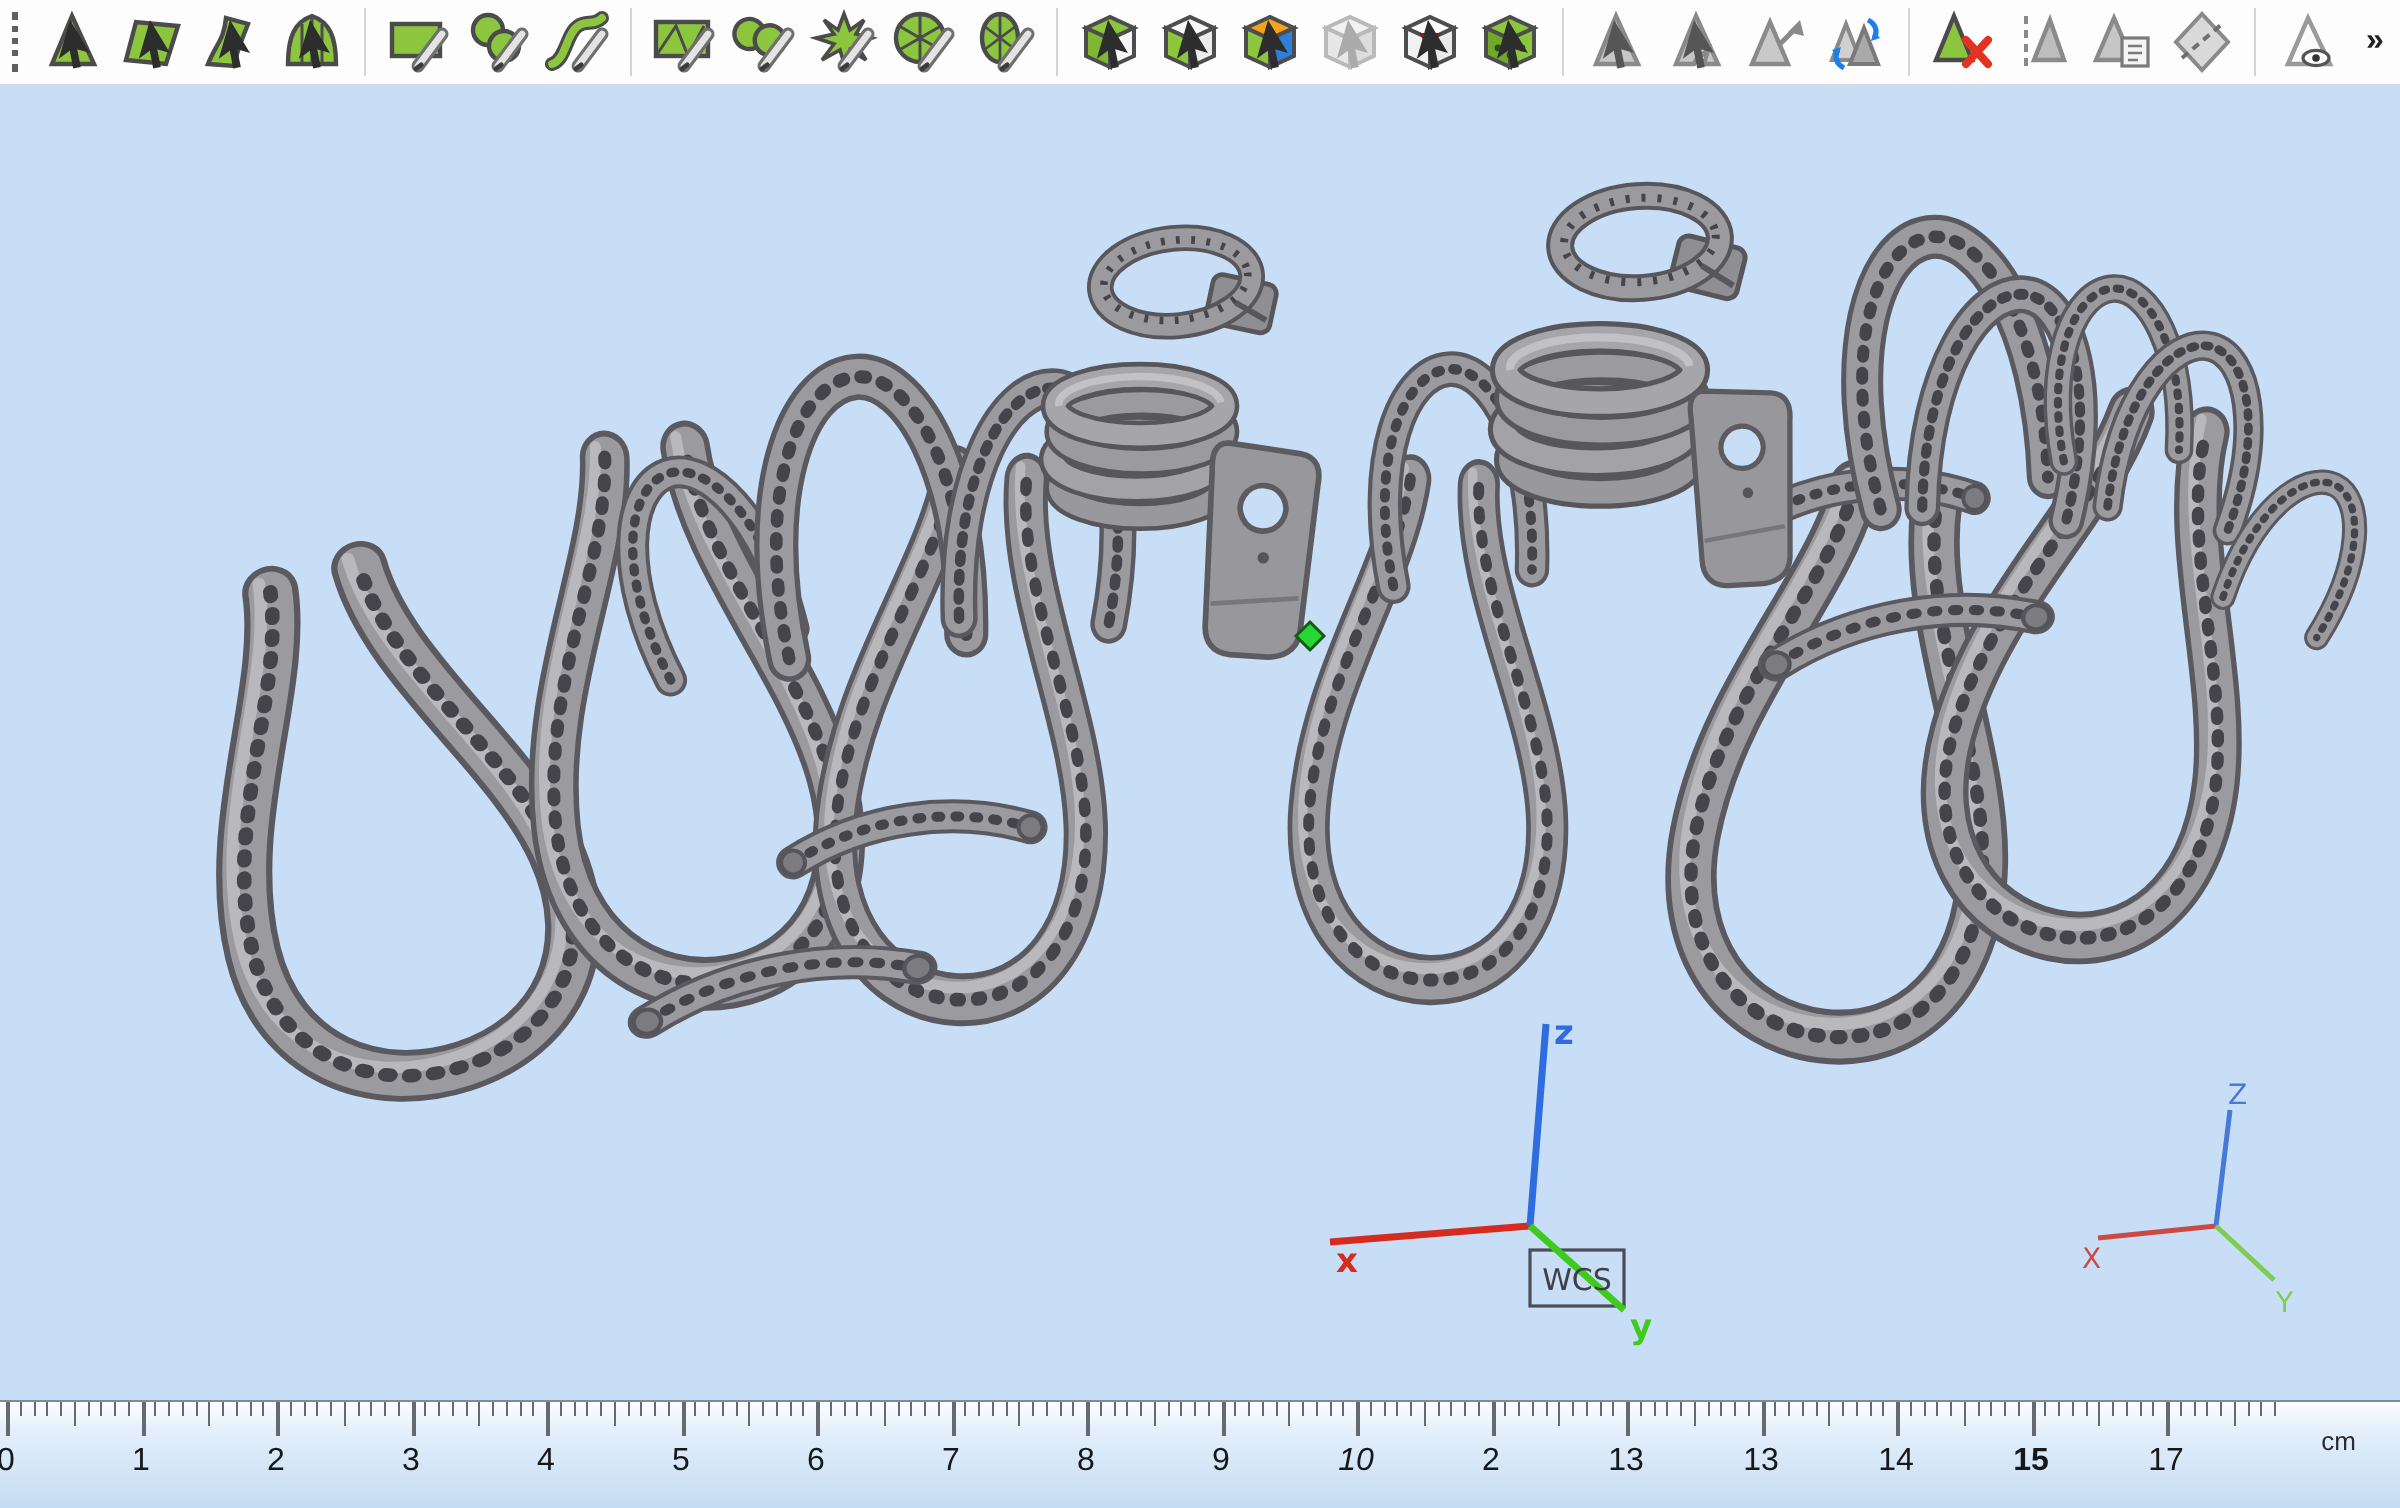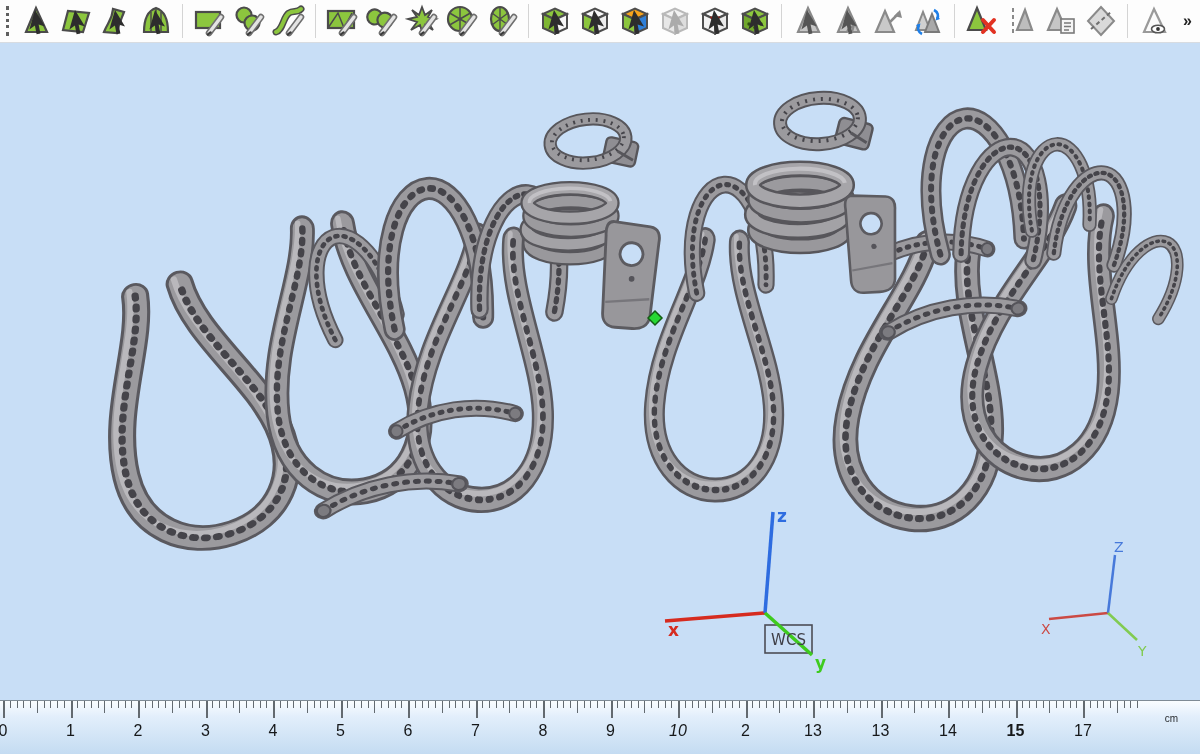--- a/index.html
+++ b/index.html
@@ -21,21 +21,21 @@
   .sdot{stroke:#45444a;fill:none;stroke-linecap:round;}
   
   .ruler{position:relative;width:1200px;height:53px;border-top:1px solid #7f8b95;
          background:linear-gradient(180deg,#fafdff 0%,#e2eefb 30%,#c4dcf2 100%);}
   .tick{position:absolute;top:0;width:1px;background:#636a70;}
   .tick.major{height:17px;width:2px;}
   .tick.mid{height:12px;}
   .tick.minor{height:7px;}
   .rnum{position:absolute;top:21px;transform:translateX(-50%);font-size:16px;color:#16181a;
         font-family:"Liberation Sans",sans-serif;}
-  .unit{position:absolute;right:22px;top:12px;font-size:10px;color:#2a2d30;}
+  .unit{position:absolute;right:22px;top:12px;font-size:13px;color:#2a2d30;}
 </style>
 </head>
 <body>
 
 <svg width="0" height="0" style="position:absolute">
   <defs>
     <path id="icur" d="M16,6 L26,22.5 L19.6,20.6 L21.4,29.5 L17.6,30.3 L15.9,21.4 L10.4,25.4 Z"></path>
     <g id="ipen">
       <line x1="17" y1="29" x2="29" y2="13" stroke="#6f6f6f" stroke-width="6.5" stroke-linecap="round"></line>
       <line x1="17" y1="29" x2="29" y2="13" stroke="#e3e3e3" stroke-width="3.4" stroke-linecap="round"></line>

